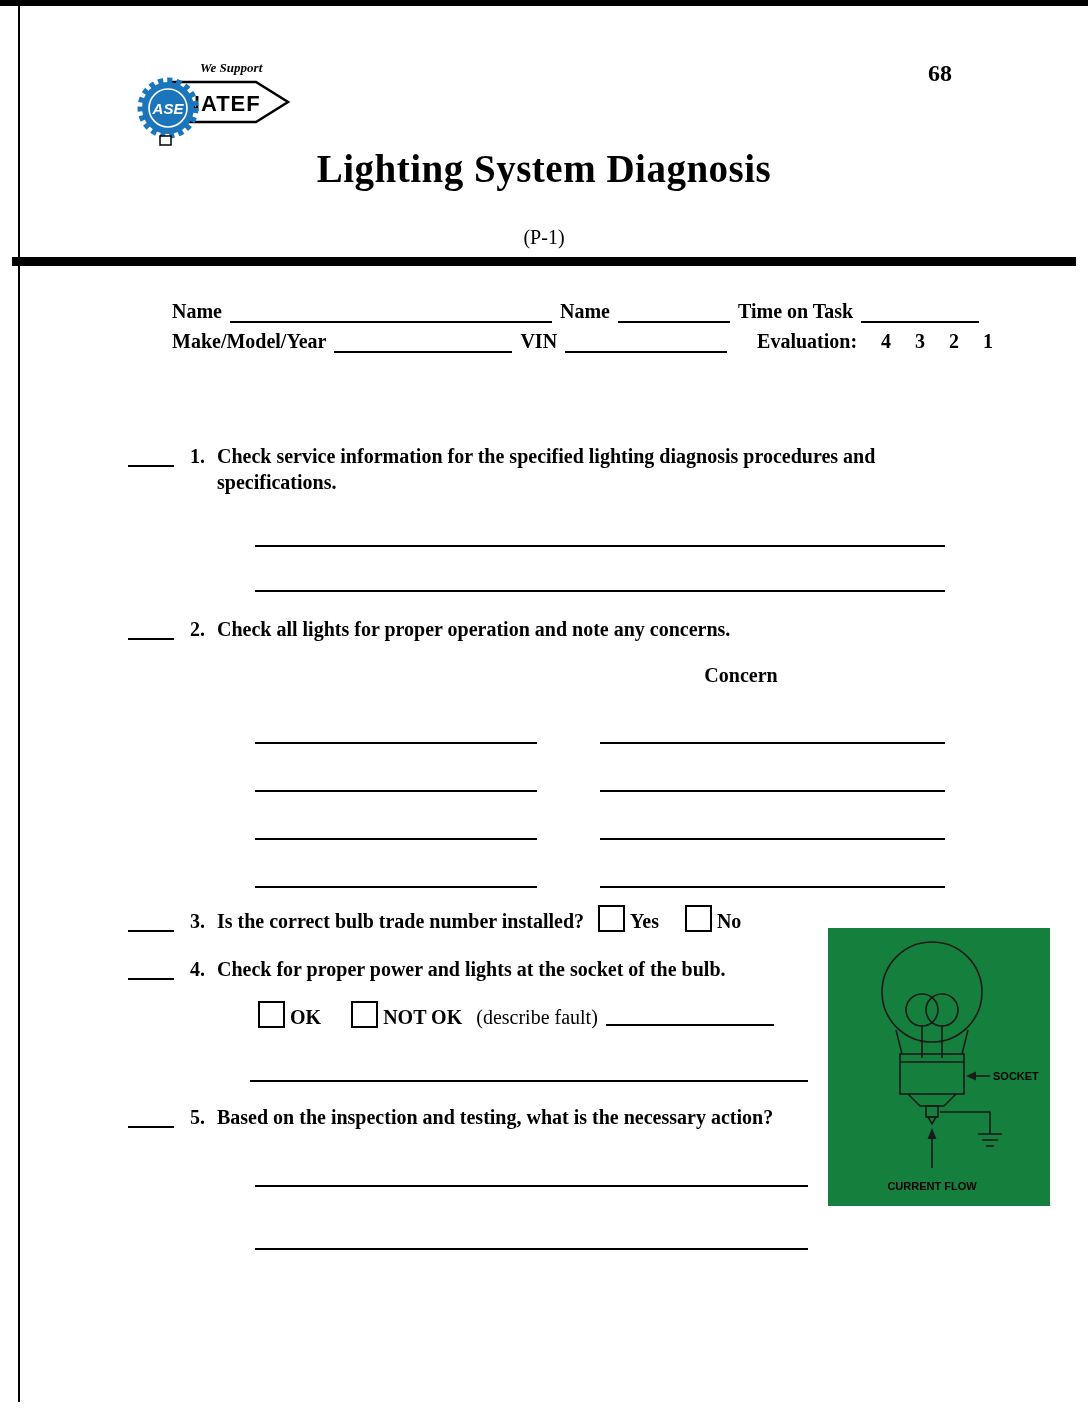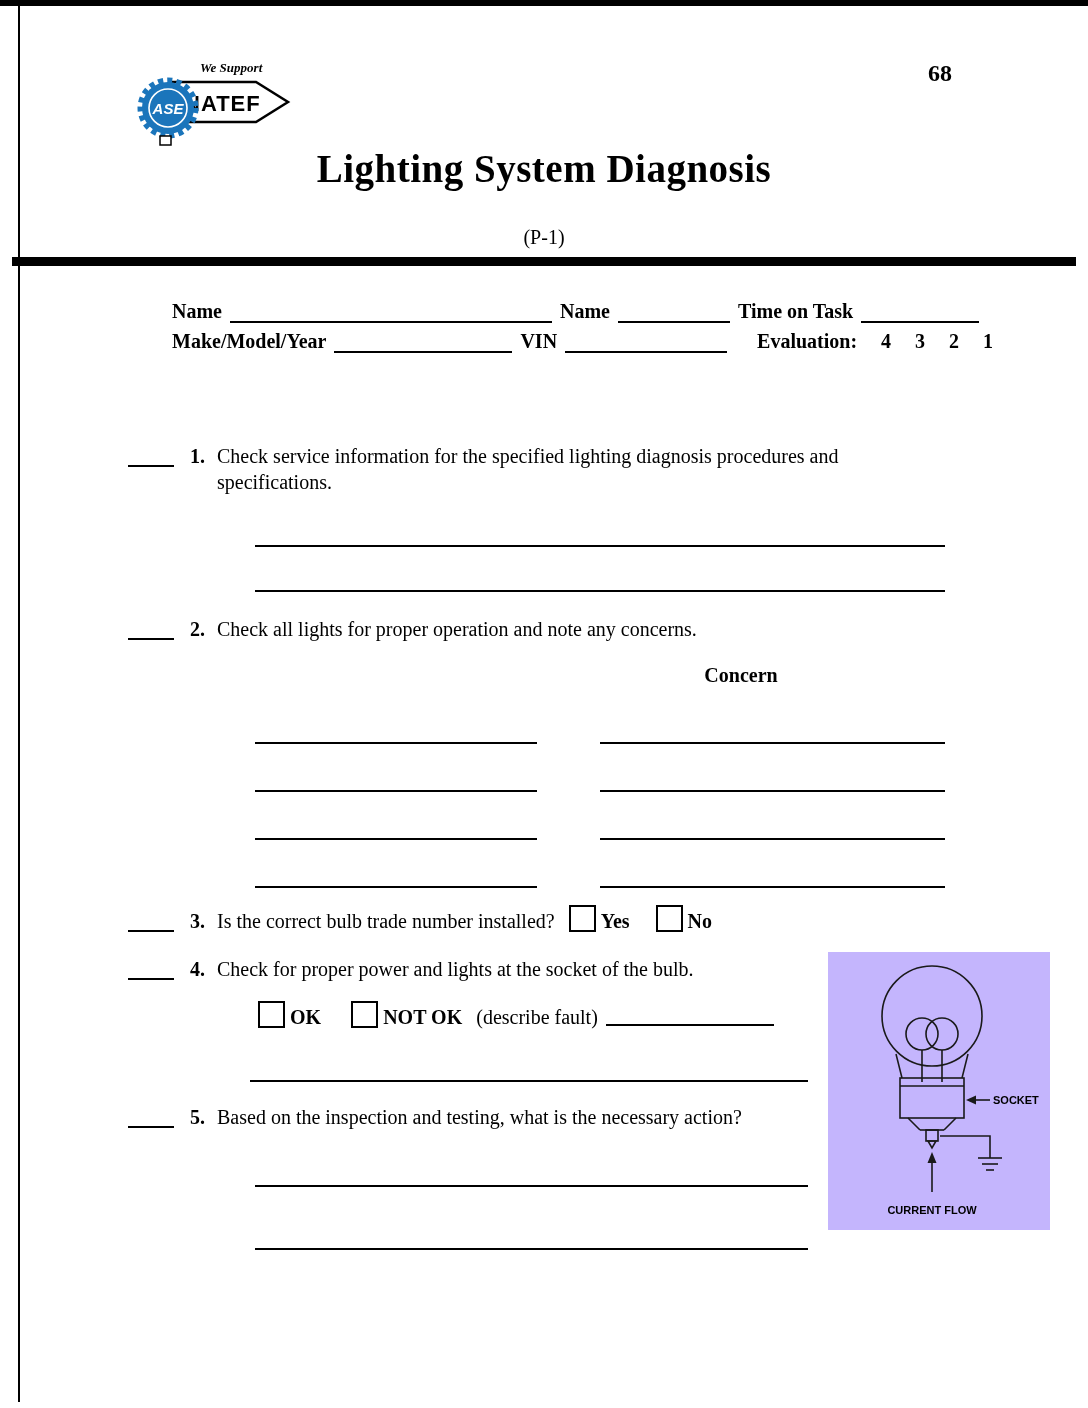--- a/index.html
+++ b/index.html
@@ -25,34 +25,34 @@
 
   .inforow { position:absolute; left:128px; display:flex; align-items:flex-end;
              font-size:20px; font-weight:bold; white-space:nowrap;margin-left:44px; }
   .blank { display:inline-block; border-bottom:2px solid #000; height:24px; margin-left:8px; margin-right:8px; }
   .score { margin-left:24px; }
 
   .task { position:absolute; left:128px; display:flex; align-items:flex-start;
           font-size:20px; line-height:26px; }
   .lead { flex:none; width:46px; height:24px; border-bottom:2px solid #000; margin-right:16px; }
   .num  { flex:none; font-weight:bold; margin-right:12px; }
-  .ttext { display:inline-block; }
+  .ttext { display:inline-block;font-weight:bold; }
 
   .line { position:absolute; height:0; border-bottom:2px solid #000; }
 
   .colhdr { position:absolute; font-size:20px; font-weight:bold; text-align:center; }
 
   .cb { flex:none; display:inline-block; width:27px; height:27px; border:2px solid #000;
         background:#fff; margin-top:-3px; }
   .cbl { font-weight:bold; margin-left:5px; }
   .plain { font-weight:normal; }
 
   .optrow { position:absolute; display:flex; align-items:flex-start; font-size:20px; line-height:26px; }
 
-  .diagram { position:absolute; left:828px; top:928px; width:222px; height:278px; background:#c4b5fd;margin-top:24px; }
+  .diagram { position:absolute; left:828px; top:928px; width:222px; height:278px; background:#15803d; }
   .diagram svg { display:block; width:100%; height:100%; }
 </style>
 </head>
 <body>
 
 <div class="page">
 
   <div class="edge-top"></div>
   <div class="edge-left"></div>
 

